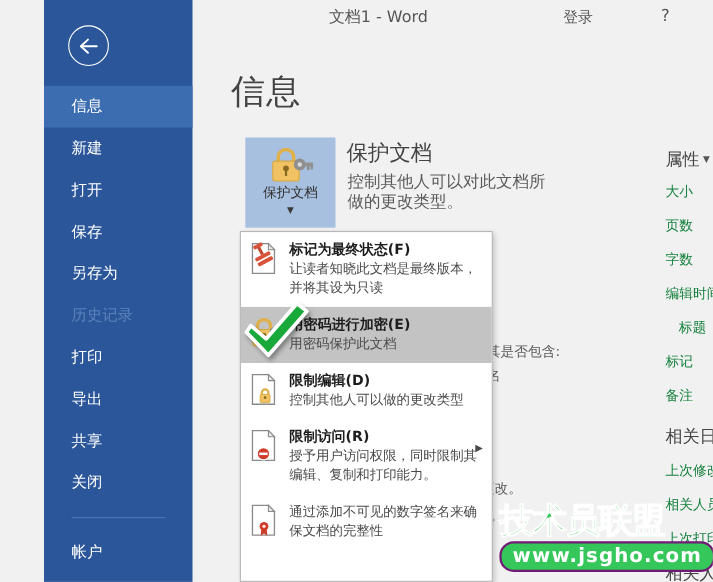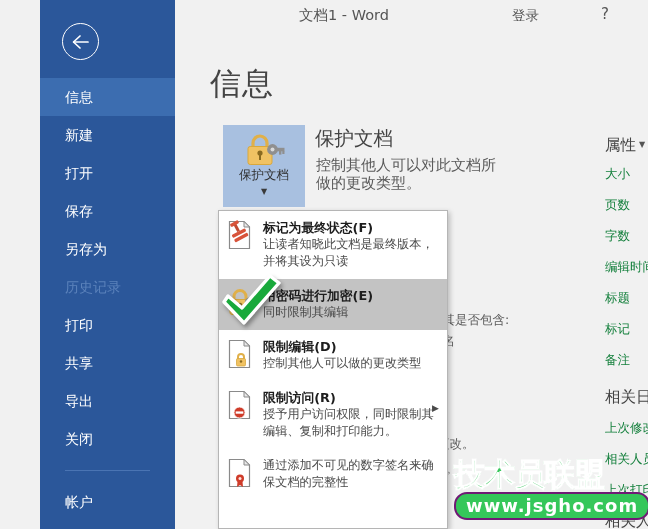--- a/index.html
+++ b/index.html
@@ -209,22 +209,22 @@
       </svg>
     </div>
     <div class="nav">
       <div class="nav-item active"><span>信息</span></div>
       <div class="nav-item"><span>新建</span></div>
       <div class="nav-item"><span>打开</span></div>
       <div class="nav-item"><span>保存</span></div>
       <div class="nav-item"><span>另存为</span></div>
       <div class="nav-item disabled"><span>历史记录</span></div>
       <div class="nav-item"><span>打印</span></div>
+      <div class="nav-item"><span>导出</span></div>
       <div class="nav-item"><span>共享</span></div>
-      <div class="nav-item"><span>导出</span></div>
       <div class="nav-item"><span>关闭</span></div>
       <div class="nav-sep"></div>
       <div class="nav-item"><span>帐户</span></div>
     </div>
   </div>
 
   <div class="main">
     <div class="page-title">信息</div>
 
     <div class="protect-tile">
@@ -279,21 +279,21 @@
           <rect x="2" y="11.5" width="20" height="15" rx="2" fill="#f0c263" stroke="#d9a83c" stroke-width="1"></rect>
           <circle cx="12" cy="17" r="2.2" fill="#8a6a20"></circle>
           <rect x="11.1" y="18" width="1.8" height="5" fill="#8a6a20"></rect>
           <circle cx="21.5" cy="14" r="4.6" fill="#8f8f8f"></circle>
           <circle cx="21.5" cy="14" r="1.7" fill="#dcdcdc"></circle>
           <rect x="23.6" y="12.5" width="6.2" height="3" fill="#8f8f8f"></rect>
           <rect x="26.4" y="15.3" width="2" height="3" fill="#8f8f8f"></rect>
         </svg>
       </span>
       <div class="menu-title">用密码进行加密(E)</div>
-      <div class="menu-sub">同时限制其编辑</div>
+      <div class="menu-sub">用密码保护此文档</div>
     </div>
 
     <div class="menu-item">
       <span class="menu-icon">
         <svg width="26" height="30" viewBox="0 0 26 30">
           <path d="M1.5 1.5 H16 L21.5 7 V28.5 H1.5 Z" fill="#ffffff" stroke="#8a8a8a" stroke-width="1.2"></path>
           <path d="M16 1.5 V7 H21.5 Z" fill="#e8e8e8" stroke="#8a8a8a" stroke-width="1"></path>
           <path d="M10 20 V18 a3 3 0 0 1 6 0 V20" fill="none" stroke="#e0b04a" stroke-width="2"></path>
           <rect x="8.5" y="19.5" width="9" height="7.5" rx="1.2" fill="#f0c263" stroke="#d9a83c" stroke-width="0.8"></rect>
           <circle cx="13" cy="22.5" r="1.2" fill="#8a6a20"></circle>
@@ -338,21 +338,21 @@
   </div>
 
   <div class="props">
     <div class="props-group-head" style="left:145px; top:90px;">
       <span>属性</span><span class="caret">▼</span>
     </div>
     <div class="props-row" style="left:145px; top:121px;">大小</div>
     <div class="props-row" style="left:145px; top:152px;">页数</div>
     <div class="props-row" style="left:145px; top:183px;">字数</div>
     <div class="props-row" style="left:145px; top:214px;">编辑时间总计</div>
-    <div class="props-row" style="left:145px; top:245px;">标题</div>
+    <div class="props-row" style="left:157px; top:245px;">标题</div>
     <div class="props-row" style="left:145px; top:276px;">标记</div>
     <div class="props-row" style="left:145px; top:307px;">备注</div>
 
     <div class="props-group-head" style="left:145px; top:342px;">相关日期</div>
     <div class="props-row" style="left:145px; top:375px;">上次修改时间</div>
     <div class="props-row" style="left:145px; top:406px;">相关人员</div>
     <div class="props-row" style="left:145px; top:437px;">上次打印时间</div>
 
     <div class="props-group-head" style="left:145px; top:466px;">相关人员</div>
   </div>

